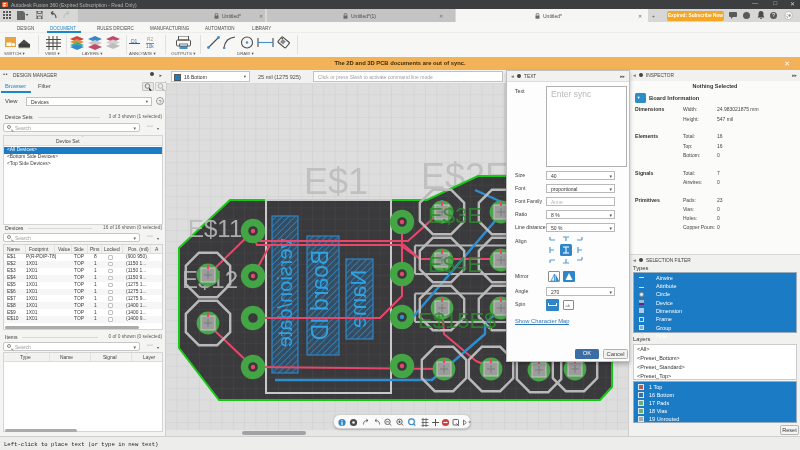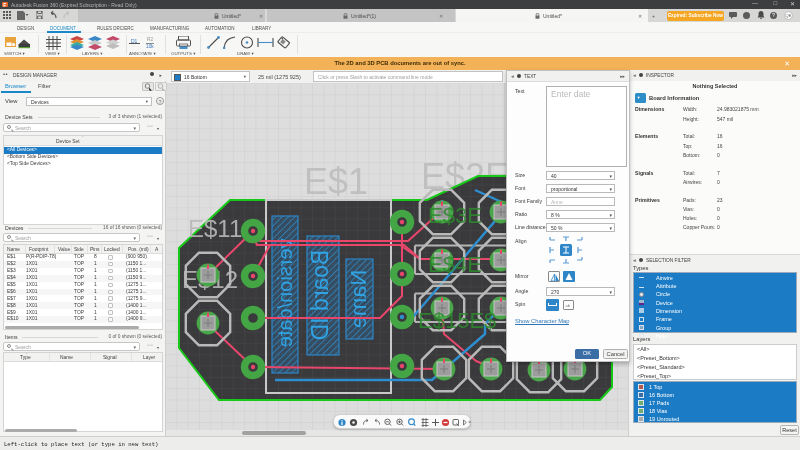--- a/index.html
+++ b/index.html
@@ -741,21 +741,21 @@
 
   <div class="abs" id="palette">
     <div class="hdr">
       <span class="abs phead" style="left:3px; top:2.5px; color:#777;">◄</span>
       <span class="abs" style="left:10px; top:3px; width:4px; height:4px; border-radius:50%; background:#444;"></span>
       <span class="abs phead" style="left:17px; top:2.5px;">TEXT</span>
       <span class="abs phead" style="right:4px; top:2.5px; color:#555;">▸▸</span>
     </div>
     <span class="plab" style="top:17px;">Text</span>
     <div class="abs" style="left:39px; top:15px; width:81px; height:81px; background:#fff; border:1px solid #b0b0b0;">
-      <span class="abs" style="left:4px; top:2px; font-size:8.5px; color:#b8b8b8;">Enter date</span>
+      <span class="abs" style="left:4px; top:2px; font-size:8.5px; color:#b8b8b8;">Enter sync</span>
     </div>
     <span class="plab" style="top:101px;">Size</span>
     <div class="pctl" style="top:100px;">
       <span class="v">40</span>
       <span class="c">▾</span>
     </div>
     <span class="plab" style="top:114px;">Font</span>
     <div class="pctl" style="top:113px;">
       <span class="v">proportional</span>
       <span class="c">▾</span>

